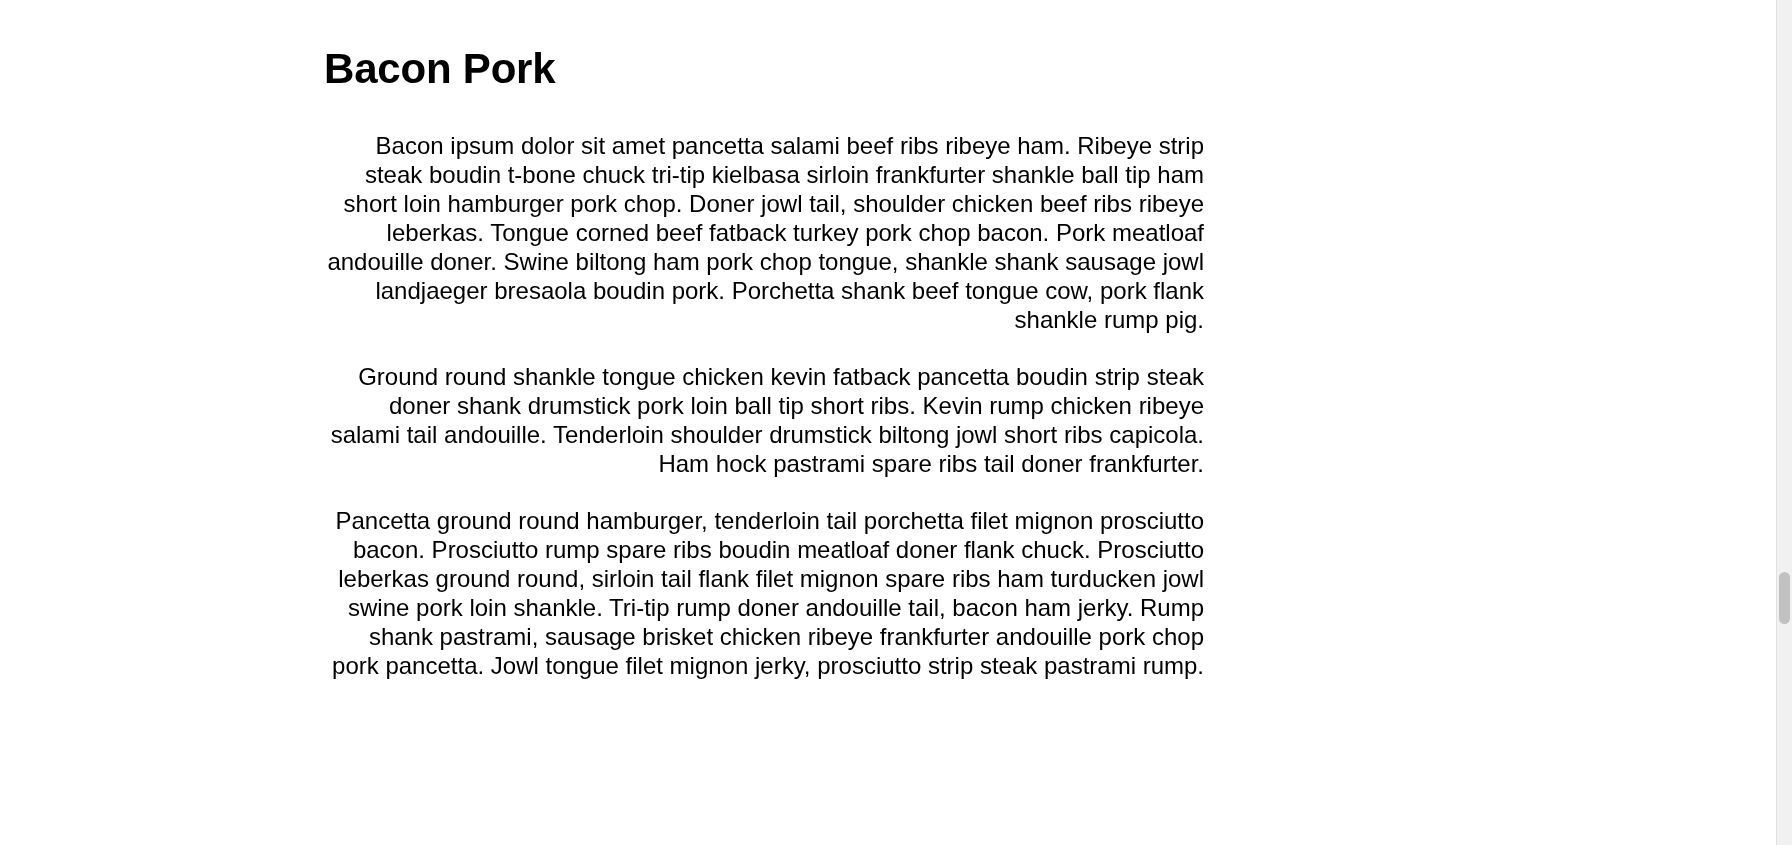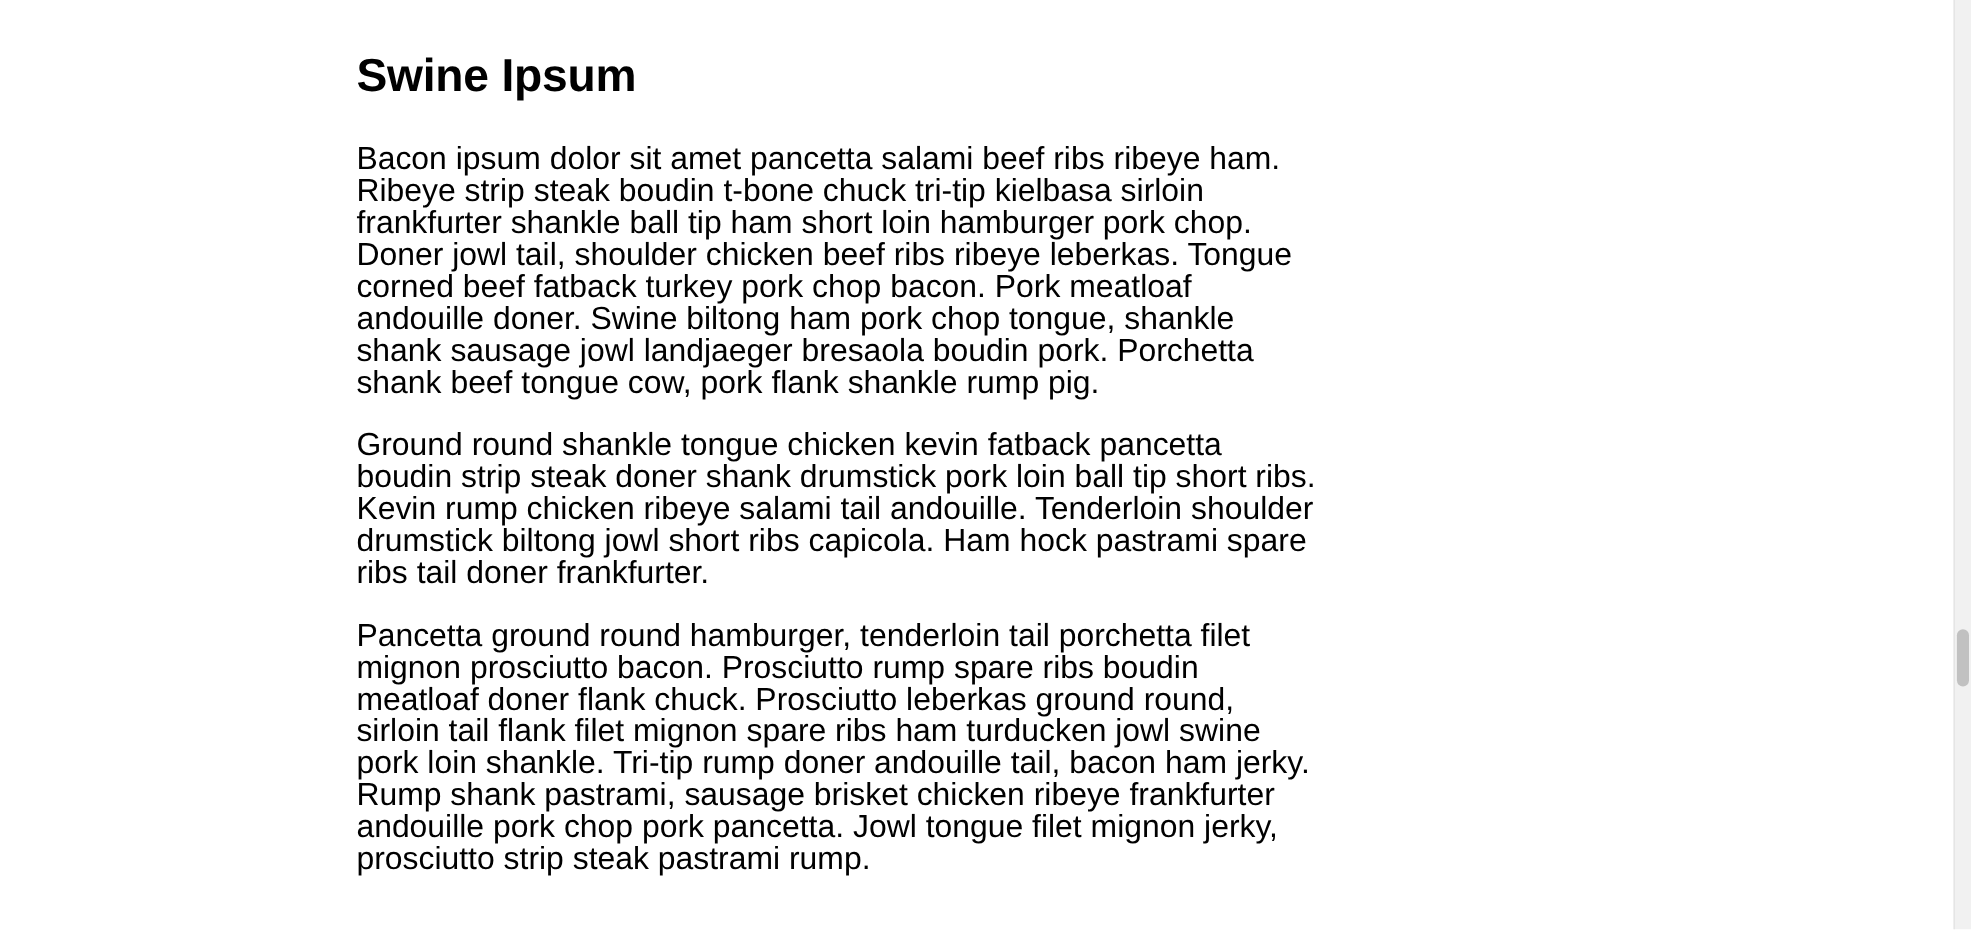--- a/index.html
+++ b/index.html
@@ -30,25 +30,26 @@
   .doc-title {
     font-size: 42px;
     font-weight: bold;
     line-height: 1.2;
     margin: 0;
     padding-top: 44px;
     letter-spacing: -0.2px;
     color: #000000;
   }
   .doc-paragraph {
-    font-size: 29px;
+    font-size: 24px;
     line-height: 29px;
     margin: 0;
     padding-top: 28px;
     color: #000000;
+    text-align: right;
   }
   .doc-paragraph.first {
     padding-top: 37px;
   }
   
   .scrollbar-track {
     position: absolute;
     right: 0;
     top: 0;
     width: 16px;
@@ -80,21 +81,21 @@
   }
 </style>
 </head>
 <body>
 
 <div class="page clip-bottom">
 
   <div class="page-edge-left"></div>
 
   <div class="content-column">
-    <h1 class="doc-title">Swine Ipsum</h1>
+    <h1 class="doc-title">Bacon Pork</h1>
 
     <p class="doc-paragraph first">Bacon ipsum dolor sit amet pancetta salami beef ribs ribeye ham. Ribeye strip steak boudin t-bone chuck tri-tip kielbasa sirloin frankfurter shankle ball tip ham short loin hamburger pork chop. Doner jowl tail, shoulder chicken beef ribs ribeye leberkas. Tongue corned beef fatback turkey pork chop bacon. Pork meatloaf andouille doner. Swine biltong ham pork chop tongue, shankle shank sausage jowl landjaeger bresaola boudin pork. Porchetta shank beef tongue cow, pork flank shankle rump pig.</p>
 
     <p class="doc-paragraph">Ground round shankle tongue chicken kevin fatback pancetta boudin strip steak doner shank drumstick pork loin ball tip short ribs. Kevin rump chicken ribeye salami tail andouille. Tenderloin shoulder drumstick biltong jowl short ribs capicola. Ham hock pastrami spare ribs tail doner frankfurter.</p>
 
     <p class="doc-paragraph">Pancetta ground round hamburger, tenderloin tail porchetta filet mignon prosciutto bacon. Prosciutto rump spare ribs boudin meatloaf doner flank chuck. Prosciutto leberkas ground round, sirloin tail flank filet mignon spare ribs ham turducken jowl swine pork loin shankle. Tri-tip rump doner andouille tail, bacon ham jerky. Rump shank pastrami, sausage brisket chicken ribeye frankfurter andouille pork chop pork pancetta. Jowl tongue filet mignon jerky, prosciutto strip steak pastrami rump.</p>
 
   </div>
 
   <div class="scrollbar-track">

